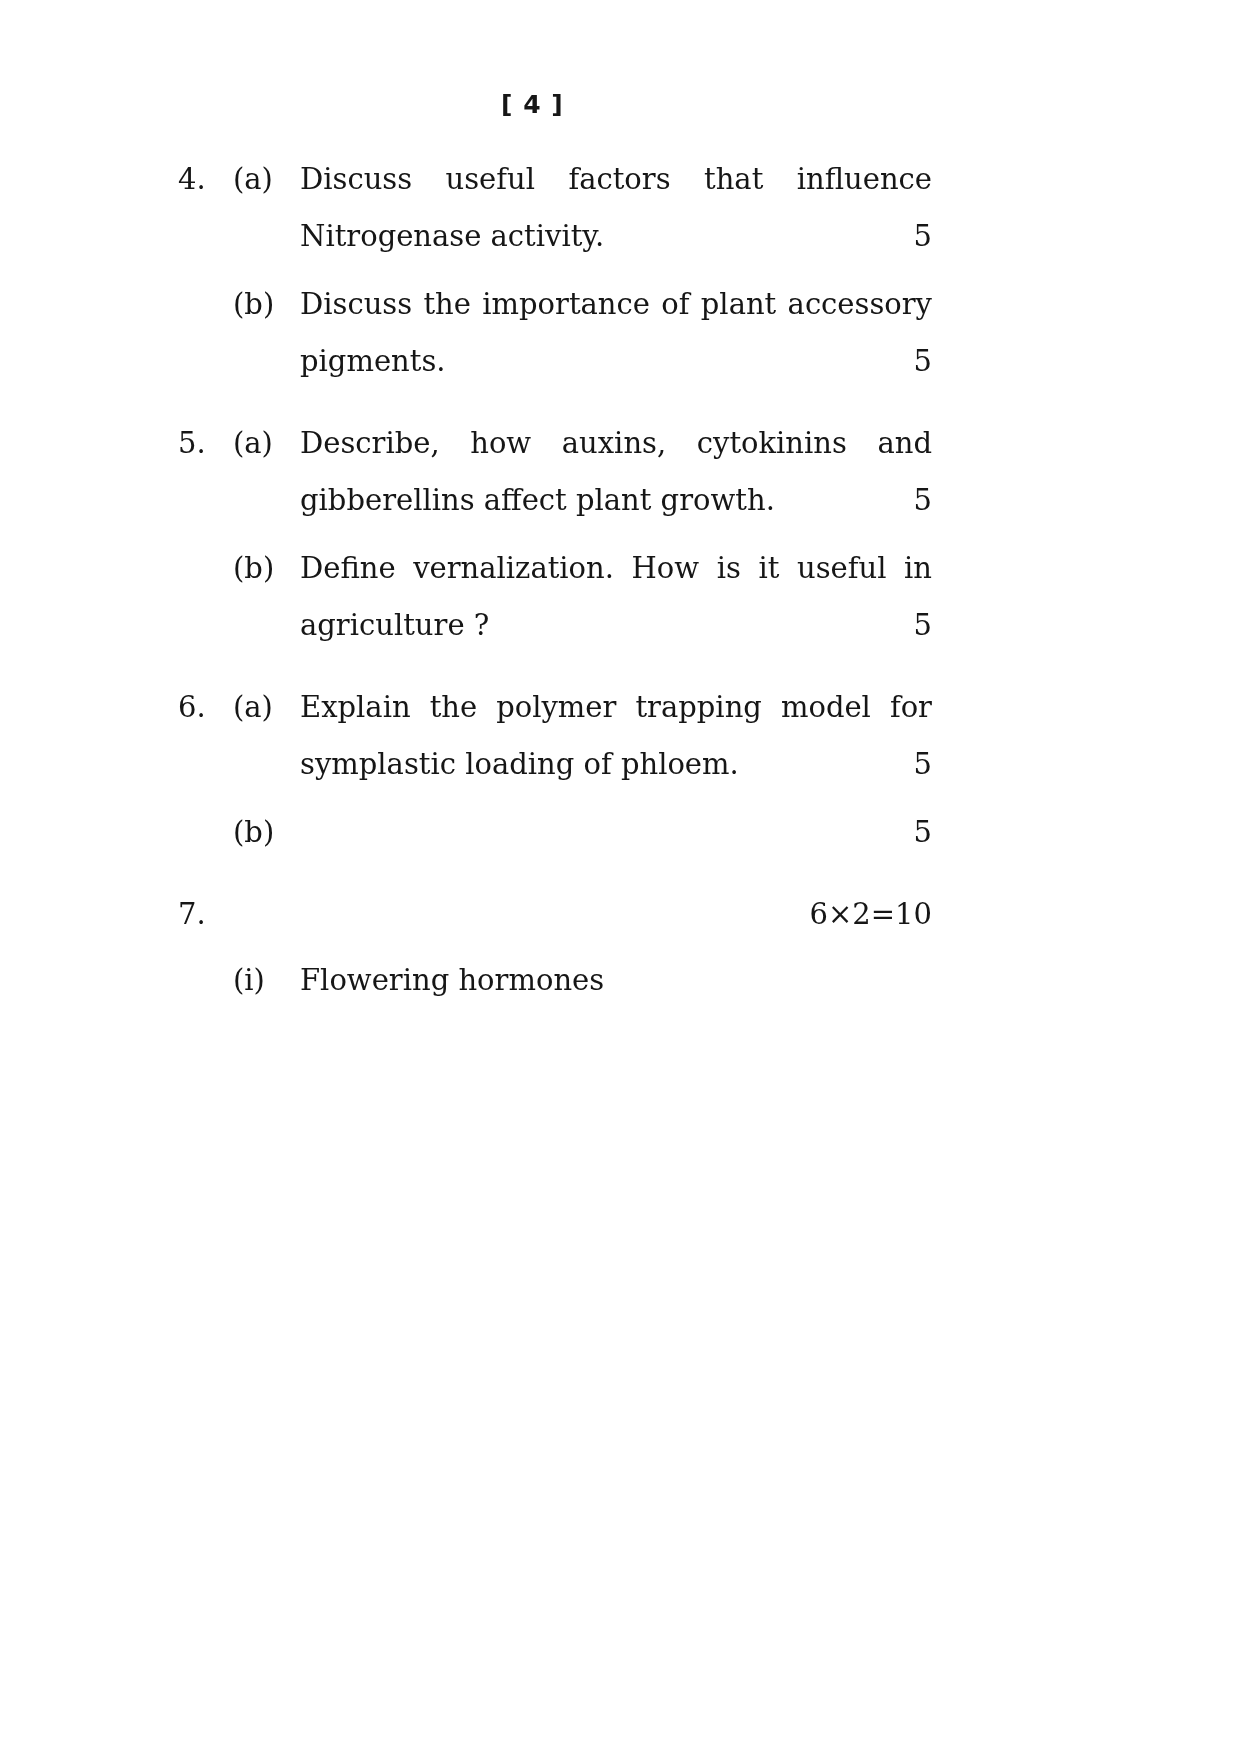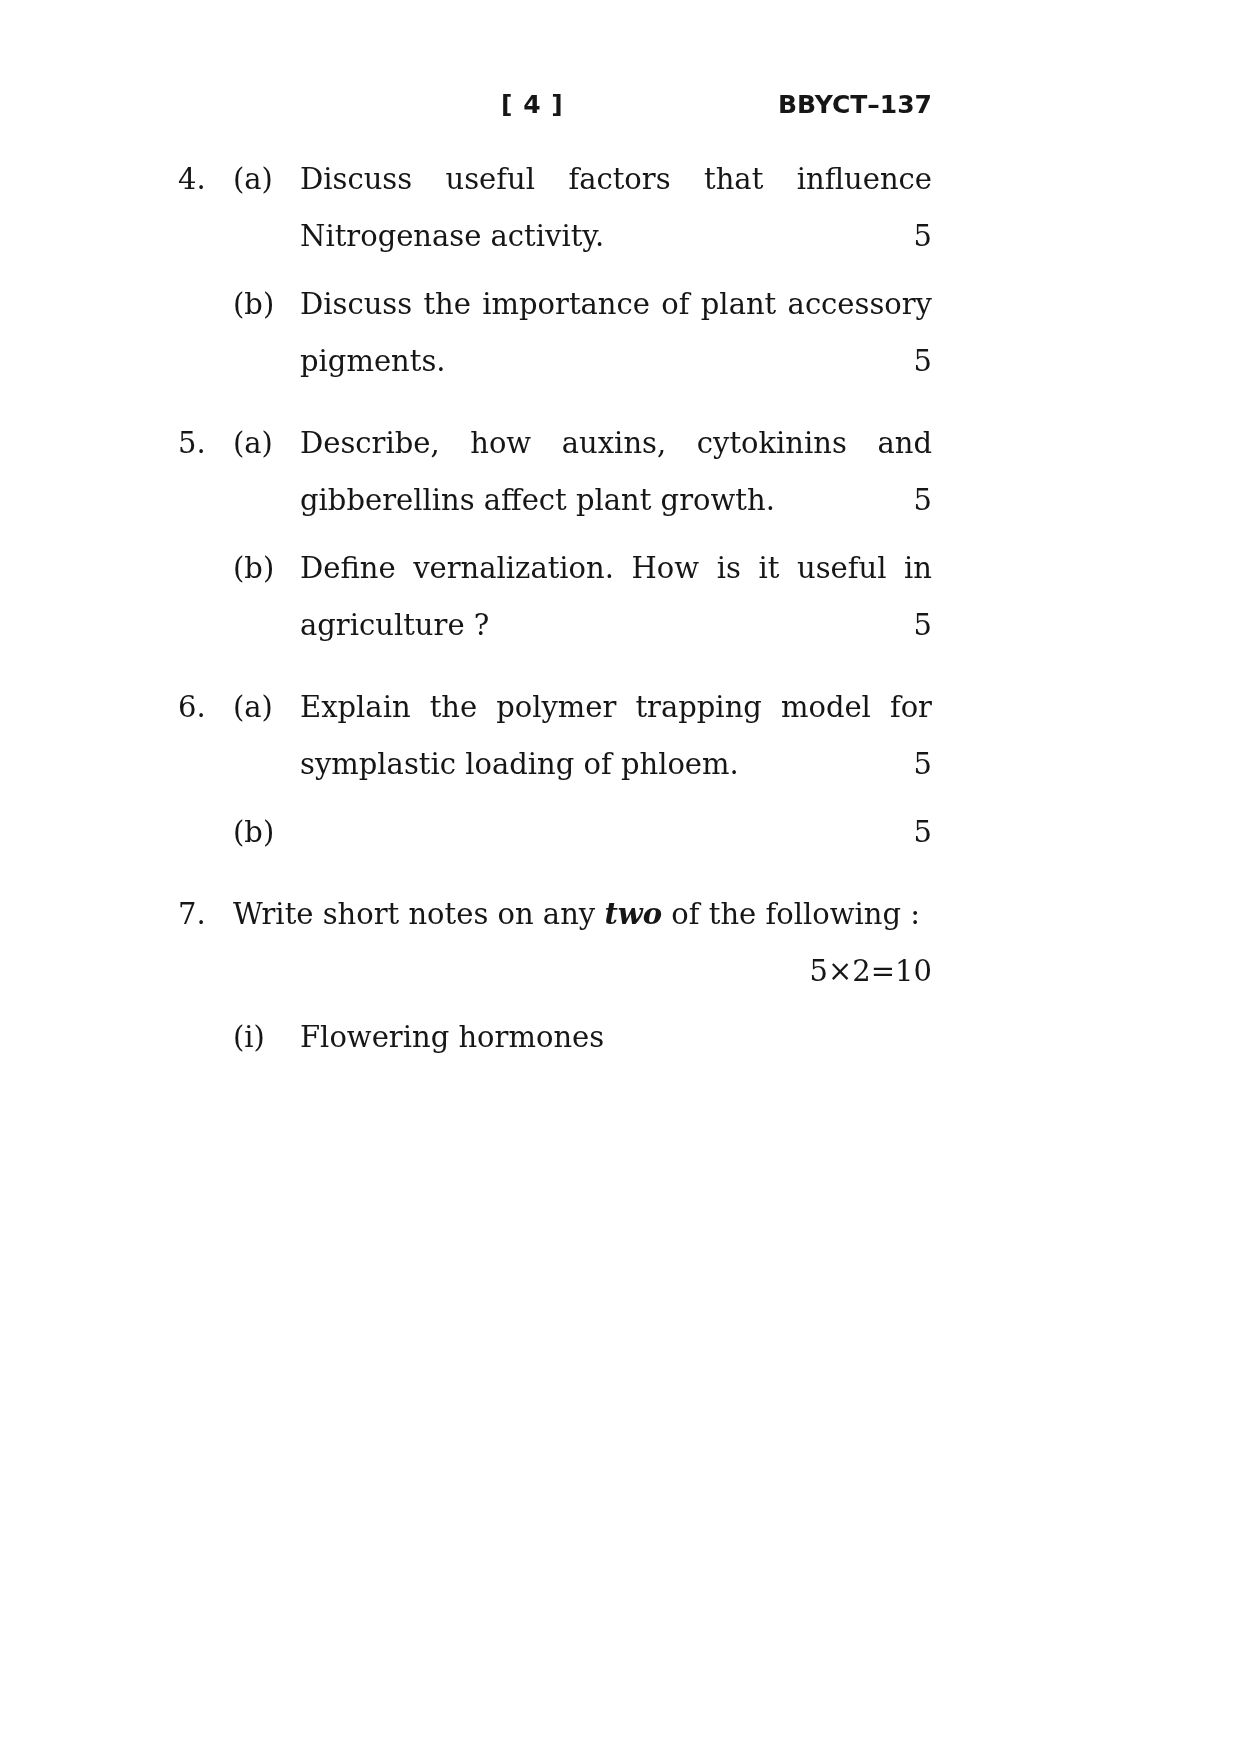--- a/index.html
+++ b/index.html
@@ -92,21 +92,20 @@
   .sub-text { flex: 1; min-width: 0; }
 </style>
 </head>
 <body>
 
 <div class="page">
   <div class="content">
 
     <div class="page-header">
       <span class="page-number">[ 4 ]</span>
-      <span class="paper-code">BBYCT–137</span>
     </div>
 
     <div class="question">
       <span class="q-num">4.</span>
       <div class="q-content">
         <div class="part">
           <span class="part-label">(a)</span>
           <div class="part-body">
             <p class="part-text">Discuss useful factors that influence Nitrogenase activity.</p>
             <span class="marks">5</span>
@@ -157,22 +156,21 @@
           <div class="part-body">
             <span class="marks marks-line" style="position:static;">5</span>
           </div>
         </div>
       </div>
     </div>
 
     <div class="question">
       <span class="q-num">7.</span>
       <div class="q-content">
-        <p class="intro-line"><span>Write short notes on any </span><span class="em-bi">two</span><span> of the following :</span></p>
-        <span class="marks-line">5×2=10</span>
+        <span class="marks-line">6×2=10</span>
         <div class="subitems">
           <div class="subitem">
             <span class="sub-label">(i)</span>
             <span class="sub-text">Flowering hormones</span>
           </div>
         </div>
       </div>
     </div>
 
   </div>

